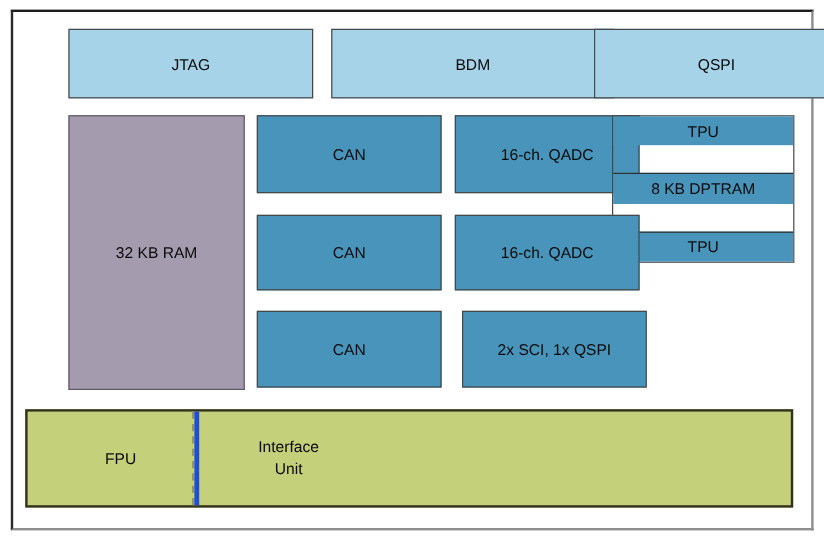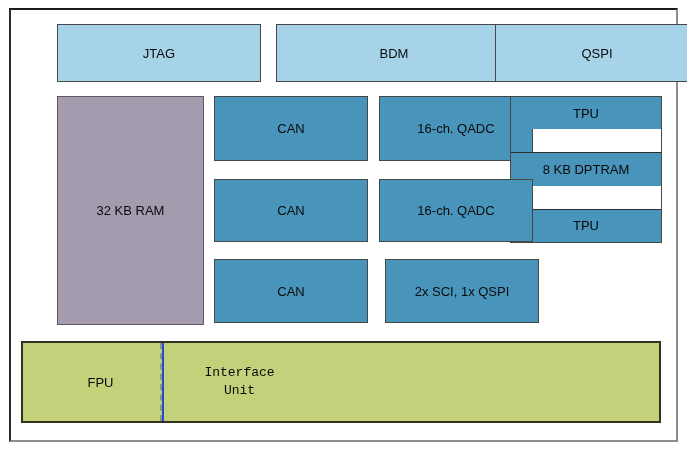--- a/index.html
+++ b/index.html
@@ -44,31 +44,31 @@
     border:2px solid #32321f;
     background:var(--green,#c5d07b);
     display:flex;flex-direction:row;padding-left:18px;
   }
   .seg{
     display:flex;align-items:center;justify-content:center;
     text-align:center;box-sizing:border-box;
   }
   #seg-fpu{width:121px;border-right:2px dashed #8f947b;}
   #seg-core{flex:1;}
-  #seg-iu{width:153px;border-left:2px solid #1d4ed8;white-space:pre-line;line-height:1.35;font-family:Liberation Mono, monospace;}
+  #seg-iu{width:153px;border-left:4px solid #1d4ed8;white-space:pre-line;line-height:1.35;}
 
   #b-jtag {left:21px; top:24px; width:204px; height:58px;}
   #b-bdm  {left:240px;top:24px; width:236px; height:58px;}
   #b-nexus{left:459px;top:24px; width:204px; height:58px;}
 
   #b-ram  {left:21px; top:96px; width:147px; height:229px;}
 
   #b-can1 {left:178px;top:96px; width:154px; height:65px;}
   #b-qadc1{left:343px;top:96px; width:154px; height:65px;}
-  #stack-tpu{left:510px;top:96px;width:152px;height:147px;gap:23px;}
+  #stack-tpu{left:510px;top:96px;width:152px;height:123px;gap:23px;}
 
   #b-can2 {left:178px;top:179px;width:154px; height:63px;}
   #b-qadc2{left:343px;top:179px;width:154px; height:63px;}
 
   #b-can3 {left:178px;top:259px;width:154px; height:64px;}
   #b-sci  {left:349px;top:259px;width:154px; height:64px;}
   #b-timer{left:510px;top:259px;width:152px; height:64px;}
 
   #green  {left:21px; top:341px;width:640px; height:82px;}
 </style>

